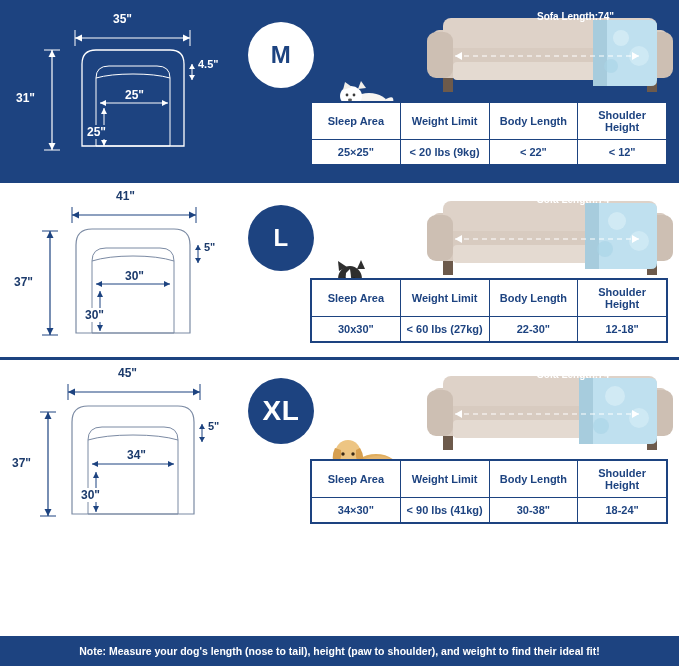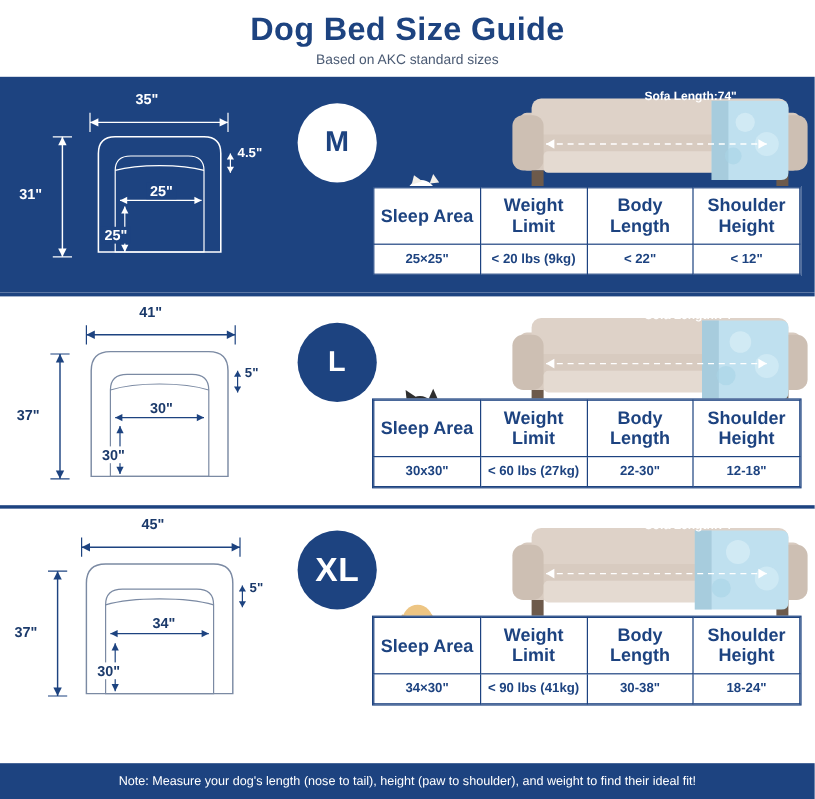--- a/index.html
+++ b/index.html
@@ -128,58 +128,54 @@
   }
   .spec table {
     border-collapse: collapse;
     width: 100%;
     table-layout: fixed;
   }
   .spec th, .spec td {
     border: 1px solid #1d4380;
     text-align: center;
     color: #1d4380;
-    font-size: 15px;
+    font-size: 11px;
     padding: 6px 2px;
     font-weight: normal;
   }
   .spec th { font-weight: bold; }
   .spec td { font-size: 11px; font-weight: bold; }
 
   
   .footer {
     position: absolute;
     left: 0;
     bottom: 0;
     width: 679px;
     height: 30px;
     background: #1d4380;
     color: #ffffff;
     font-size: 10.5px;
-    font-weight: normal;
+    font-weight: bold;
     display: flex;
     align-items: center;
     justify-content: center;
     text-align: center;
   }
 
   .sofa-label {
     font-size: 10px;
     font-weight: bold;
   }
 </style>
 </head>
 <body>
 
 <div class="page">
 
-  <div class="header">
-    <div class="title">Dog Bed Size Guide</div>
-    <div class="subtitle">Based on AKC standard sizes</div>
-  </div>
 
   <div class="row dark">
 
     <div class="diagram">
       <svg width="258" height="180" viewBox="0 0 258 180">
 
         <line x1="75" y1="38" x2="190" y2="38" stroke="#ffffff" stroke-width="1.2"></line>
         <path d="M75 38 l7 -3.5 v7 z" fill="#ffffff"></path>
         <path d="M190 38 l-7 -3.5 v7 z" fill="#ffffff"></path>
         <line x1="75" y1="30" x2="75" y2="46" stroke="#ffffff" stroke-width="1"></line>

